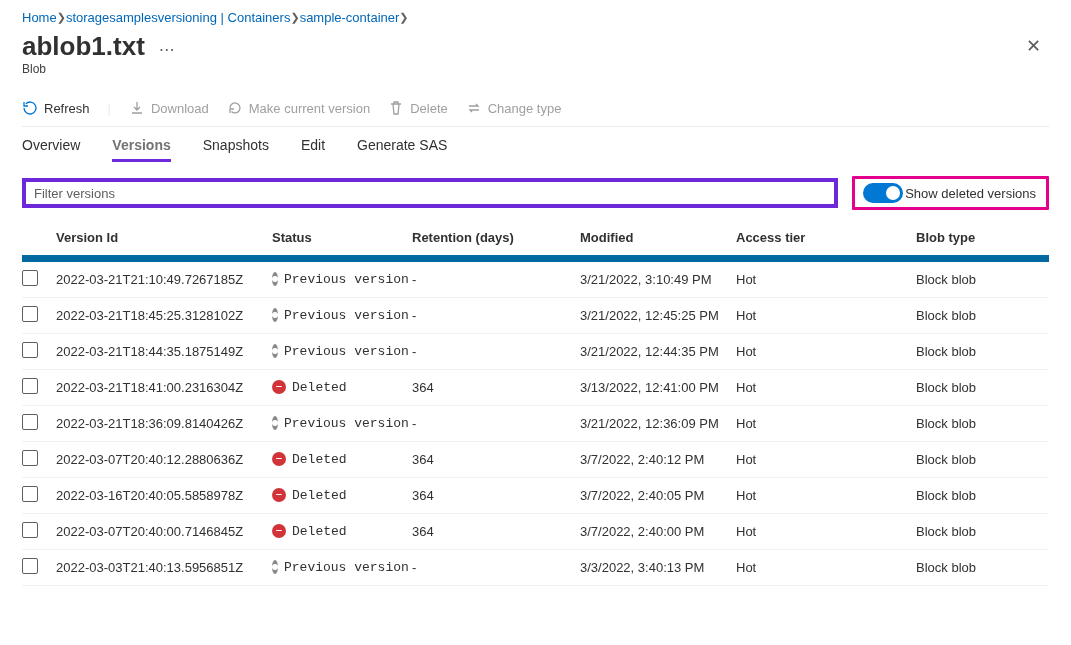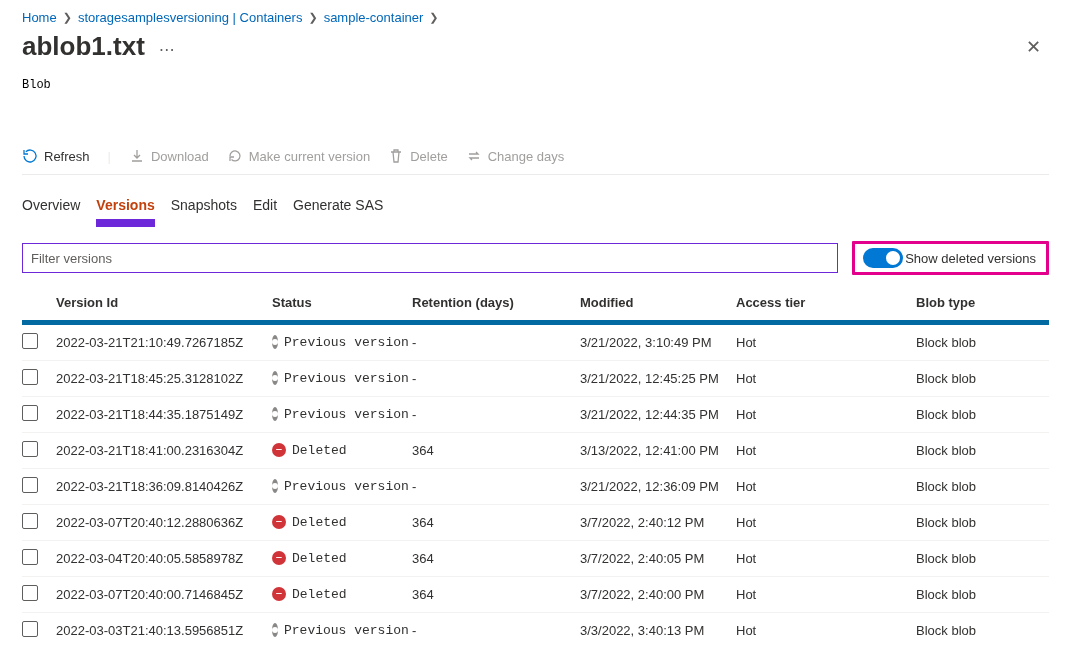--- a/index.html
+++ b/index.html
@@ -6,45 +6,45 @@
   body {
     margin: 0;
     font-family: "Segoe UI", -apple-system, BlinkMacSystemFont, sans-serif;
     font-size: 13px;
     color: #323130;
     background: #fff;
     padding: 10px 22px 20px 22px;
     width: 1071px;
   }
   a.crumb { color: #0067b8; text-decoration: none; cursor: pointer; }
-  .breadcrumb { display:flex; align-items:center; gap:6px; font-size:13px; margin-bottom:6px; flex-wrap:wrap;}
+  .breadcrumb { display:flex; align-items:center; font-size:13px; margin-bottom:6px; flex-wrap:wrap;}
   .chev { color:#605e5c; font-size:11px; }
-  .title-row { display:flex; align-items:flex-end; justify-content:space-between; margin-top:4px;}
+  .title-row { display:flex; align-items:flex-start; justify-content:space-between; margin-top:4px;}
   .title-left { display:flex; align-items:baseline; gap:10px;}
   h1 { font-size:26px; font-weight:600; margin:0; }
   .more-dots { color:#605e5c; font-size:16px; cursor:pointer; padding:0 4px;}
-  .subtitle { color:#000000; font-size:12px; margin-top:16px; margin-bottom:16px;font-family:Liberation Mono, monospace;}
+  .subtitle { color:#404040; font-size:12px; margin-top:0px; margin-bottom:16px;}
   .close-btn { font-size:18px; color:#605e5c; cursor:pointer; padding:4px 8px; font-weight:300;}
   .toolbar { display:flex; align-items:flex-end; gap:18px; padding:8px 0 10px 0; border-bottom:1px solid #edebe9;}
   .tool-item { display:flex; align-items:center; gap:6px; font-size:13px; cursor:pointer;}
   .tool-enabled { color:#323130; }
-  .tool-disabled { color:#a19f9d; cursor:default;margin-top:32px; }
+  .tool-disabled { color:#a19f9d; cursor:default; }
   .icon { width:16px; height:16px; display:inline-flex; align-items:center; justify-content:center; }
-  .tabs { display:flex; gap:16px; margin-top:16px; font-size:14px; }
+  .tabs { display:flex; gap:32px; margin-top:4px; font-size:14px; }
   .tab { padding:6px 0; cursor:pointer; color:#323130; }
-  .tab.active { font-weight:600; border-bottom:8px solid #6d28d9; color:#c2410c;}
+  .tab.active { font-weight:600; border-bottom:3px solid #6d28d9; color:#737373;}
   .filter-row { display:flex; align-items:center; gap:14px; margin-top:14px; }
-  .filter-input { flex:1; border:1px solid #6d28d9; height:30px; padding:0 8px; font-size:13px; }
+  .filter-input { flex:1; border:4px solid #6d28d9; height:30px; padding:0 8px; font-size:13px; }
   .filter-input::placeholder { color:#605e5c; }
   .toggle-wrap { display:flex; align-items:center; gap:2px; border:3px solid #e3008c; padding:4px 10px 4px 8px; border-radius:1px;}
   .toggle { width:40px; height:20px; background:#0078d4; border-radius:20px; position:relative; cursor:pointer;}
   .toggle::after { content:""; position:absolute; right:3px; top:3px; width:14px; height:14px; background:#fff; border-radius:50%; }
   .toggle-label { font-size:13px; color:#323130; }
   table { width:100%; border-collapse:collapse; margin-top:10px; table-layout:fixed;}
-  th { text-align:left; font-weight:600; font-size:13px; color:#323130; padding:10px 8px 10px 0; border-bottom:5px solid #0369a1; white-space:nowrap;}
+  th { text-align:left; font-weight:600; font-size:13px; color:#323130; padding:10px 8px 10px 0; border-bottom:7px solid #0369a1; white-space:nowrap;}
   td { font-size:13px; padding:8px 8px 8px 0; border-bottom:1px solid #f3f2f1; white-space:nowrap; overflow:hidden; text-overflow:ellipsis;}
   .chk { width:16px; height:16px; border:1px solid #605e5c; border-radius:2px; display:inline-block; cursor:pointer;}
   .status-cell { display:flex; gap:6px;font-family:Liberation Mono, monospace;}
   .status-icon { width:14px; height:14px; border-radius:50%; display:inline-flex; align-items:center; justify-content:center; font-size:9px; color:#fff; font-weight:bold;}
   .status-prev { background:#8a8886; }
   .status-del { background:#d13438; }
   .col-chk{width:34px;}
   .col-id{width:216px;}
   .col-status{width:140px;}
   .col-ret{width:168px;}
@@ -106,21 +106,21 @@
         </svg>
     </span>
     <span>Delete</span>
   </div>
   <div class="tool-item tool-disabled">
     <span class="icon">
       <svg viewBox="0 0 16 16" width="16" height="16" fill="none" stroke="#a19f9d" stroke-width="1.3">
           <path d="M3 6h9l-2-2M13 10H4l2 2"></path>
         </svg>
     </span>
-    <span>Change days</span>
+    <span>Change type</span>
   </div>
 </div>
 
 <div class="tabs" id="tabs">
     <div class="tab">Overview</div>
     <div class="tab active">Versions</div>
     <div class="tab">Snapshots</div>
     <div class="tab">Edit</div>
     <div class="tab">Generate SAS</div>
   </div>
@@ -242,21 +242,21 @@
             <span>Deleted</span>
           </div>
         </td>
         <td>364</td>
         <td>3/7/2022, 2:40:12 PM</td>
         <td>Hot</td>
         <td>Block blob</td>
       </tr>
       <tr>
         <td><span class="chk"></span></td>
-        <td>2022-03-04T20:40:05.5858978Z</td>
+        <td>2022-03-16T20:40:05.5858978Z</td>
         <td>
           <div class="status-cell">
             <span class="status-icon status-del">—</span>
             <span>Deleted</span>
           </div>
         </td>
         <td>364</td>
         <td>3/7/2022, 2:40:05 PM</td>
         <td>Hot</td>
         <td>Block blob</td>

